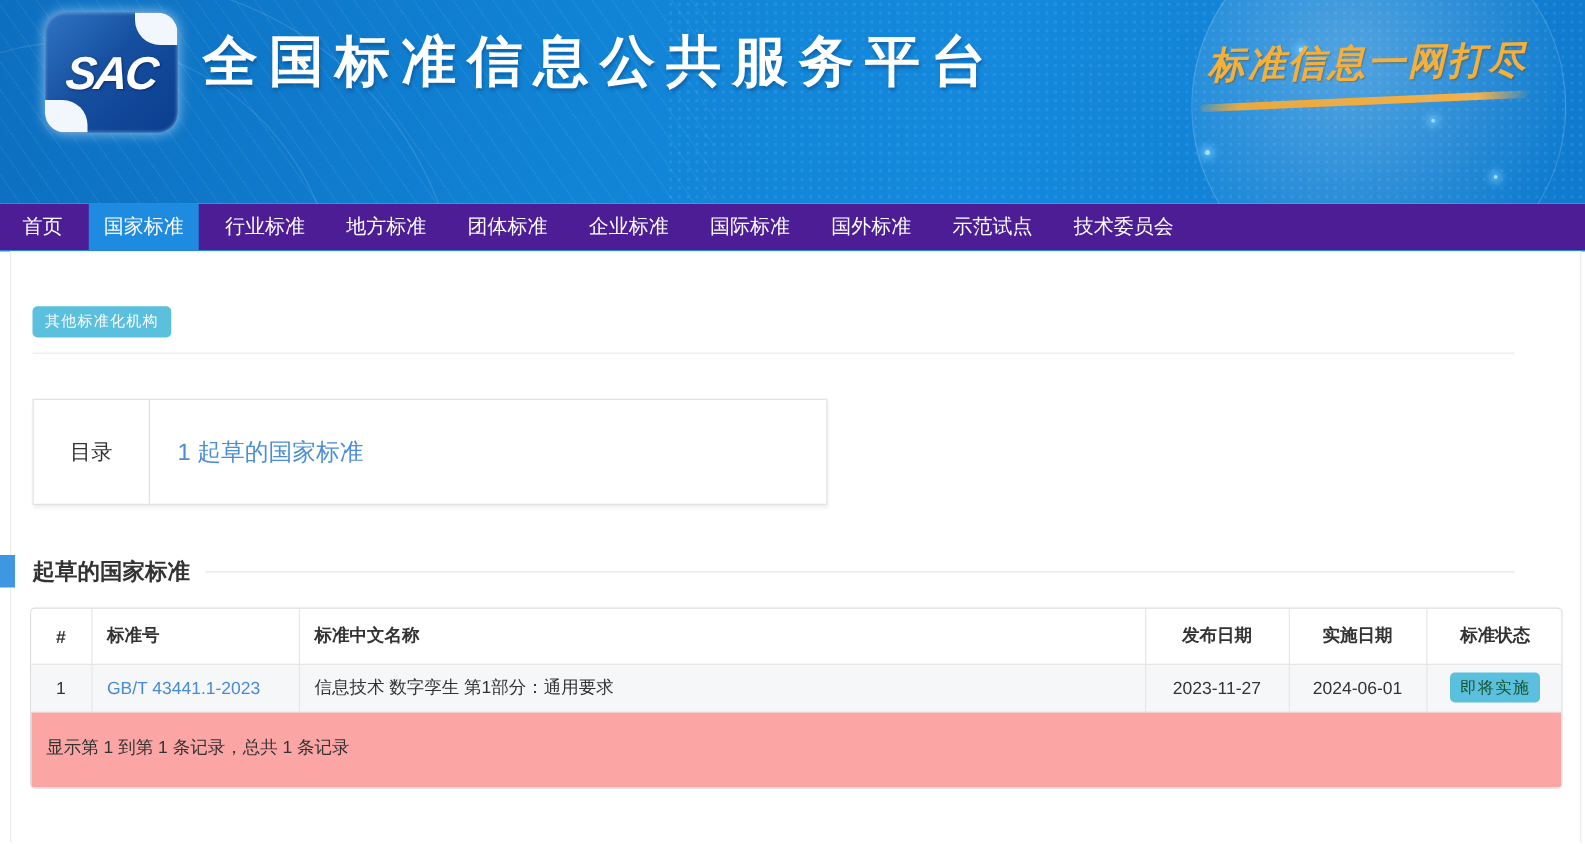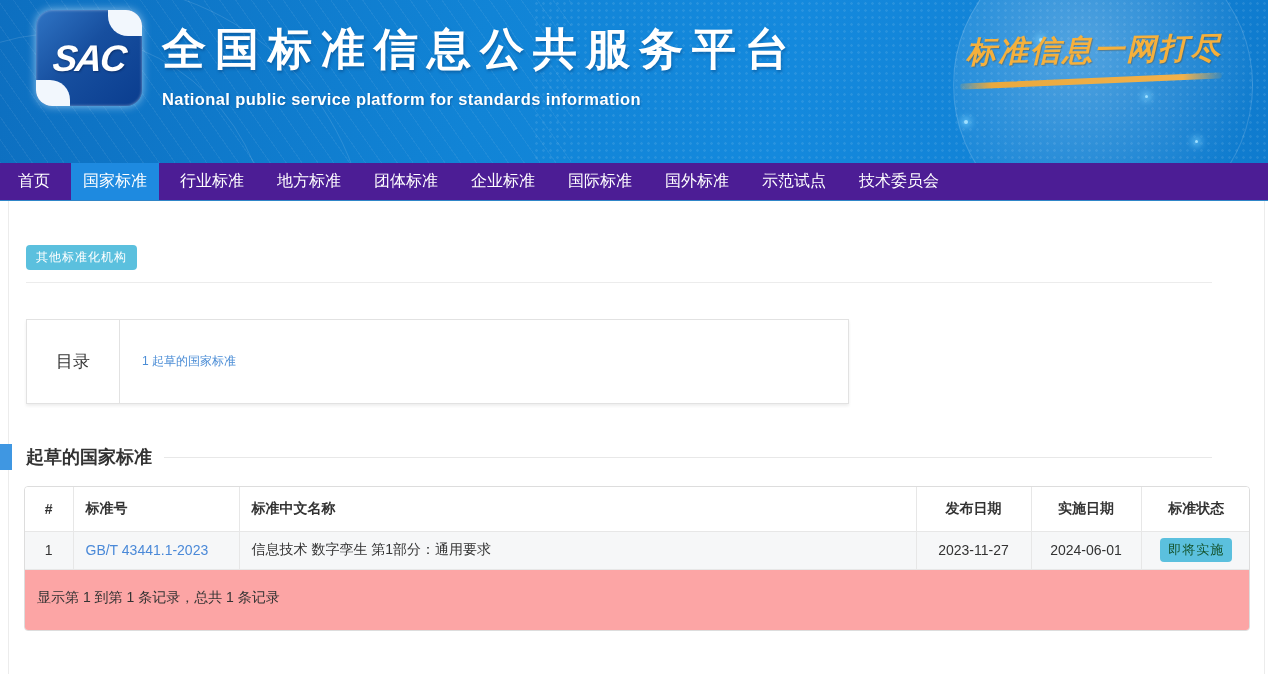--- a/index.html
+++ b/index.html
@@ -106,31 +106,31 @@
 
   .org-name { font-size: 20px; color: #333; }
   .org-badge {
     display: inline-block; margin-top: 10px;
     background: #5bc0de; color: #fff; font-size: 12px;
     padding: 4px 10px; border-radius: 4px; letter-spacing: 1px;
   }
   .divider { border-bottom: 1px solid #ececec; margin: 12px 52px 0 0; }
 
   .toc-box {
-    margin-top: 36px; width: 823px; height: 85px; display: flex;
+    margin-top: 36px; width: 636px; height: 85px; display: flex;
     border: 1px solid #e2e2e2; background: #fff;
     box-shadow: 0 2px 3px rgba(0,0,0,0.07);
   }
   .toc-label {
     width: 93px; border-right: 1px solid #e2e2e2;
     display: flex; align-items: center; justify-content: center;
     font-size: 17px; color: #333;
   }
   .toc-links { flex: 1; display: flex; align-items: center; padding-left: 22px; }
-  .toc-link { color: #4b8dd6; font-size: 12px; text-decoration: none; cursor: pointer; }
+  .toc-link { color: #4b8dd6; font-size: 19px; text-decoration: none; cursor: pointer; }
 
   .section-head { margin-top: 40px; position: relative; display: flex; align-items: center; height: 26px; }
   .section-marker { position: absolute; left: -26px; top: 0; width: 12px; height: 26px; background: #3f97e2; }
   .section-title { font-size: 18px; font-weight: bold; color: #333; margin-right: 12px; white-space: nowrap; }
   .section-line { flex: 1; height: 1px; background: #e8e8e8; margin-right: 52px; }
 
   .std-table-wrap {
     margin-top: 16px; margin-left: -2px; width: 1226px;
     border: 1px solid #ddd; border-radius: 4px; background: #fff; overflow: hidden;
   }
@@ -174,21 +174,20 @@
   <div class="globe-dot" style="right:70px;top:140px;width:3px;height:3px;"></div>
 
   <div class="logo">
     <div class="logo-notch logo-notch-tr"></div>
     <div class="logo-notch logo-notch-bl"></div>
     <div class="logo-text">SAC</div>
   </div>
 
   <div class="title-block">
     <div class="banner-title">全国标准信息公共服务平台</div>
-    <div class="banner-subtitle">National public service platform  for standards information</div>
   </div>
 
   <div class="slogan-block">
     <div class="slogan">标准信息一网打尽</div>
     <div class="slogan-underline"></div>
   </div>
 </div>
 
 <div class="nav">
   <div class="nav-item">首页</div>

